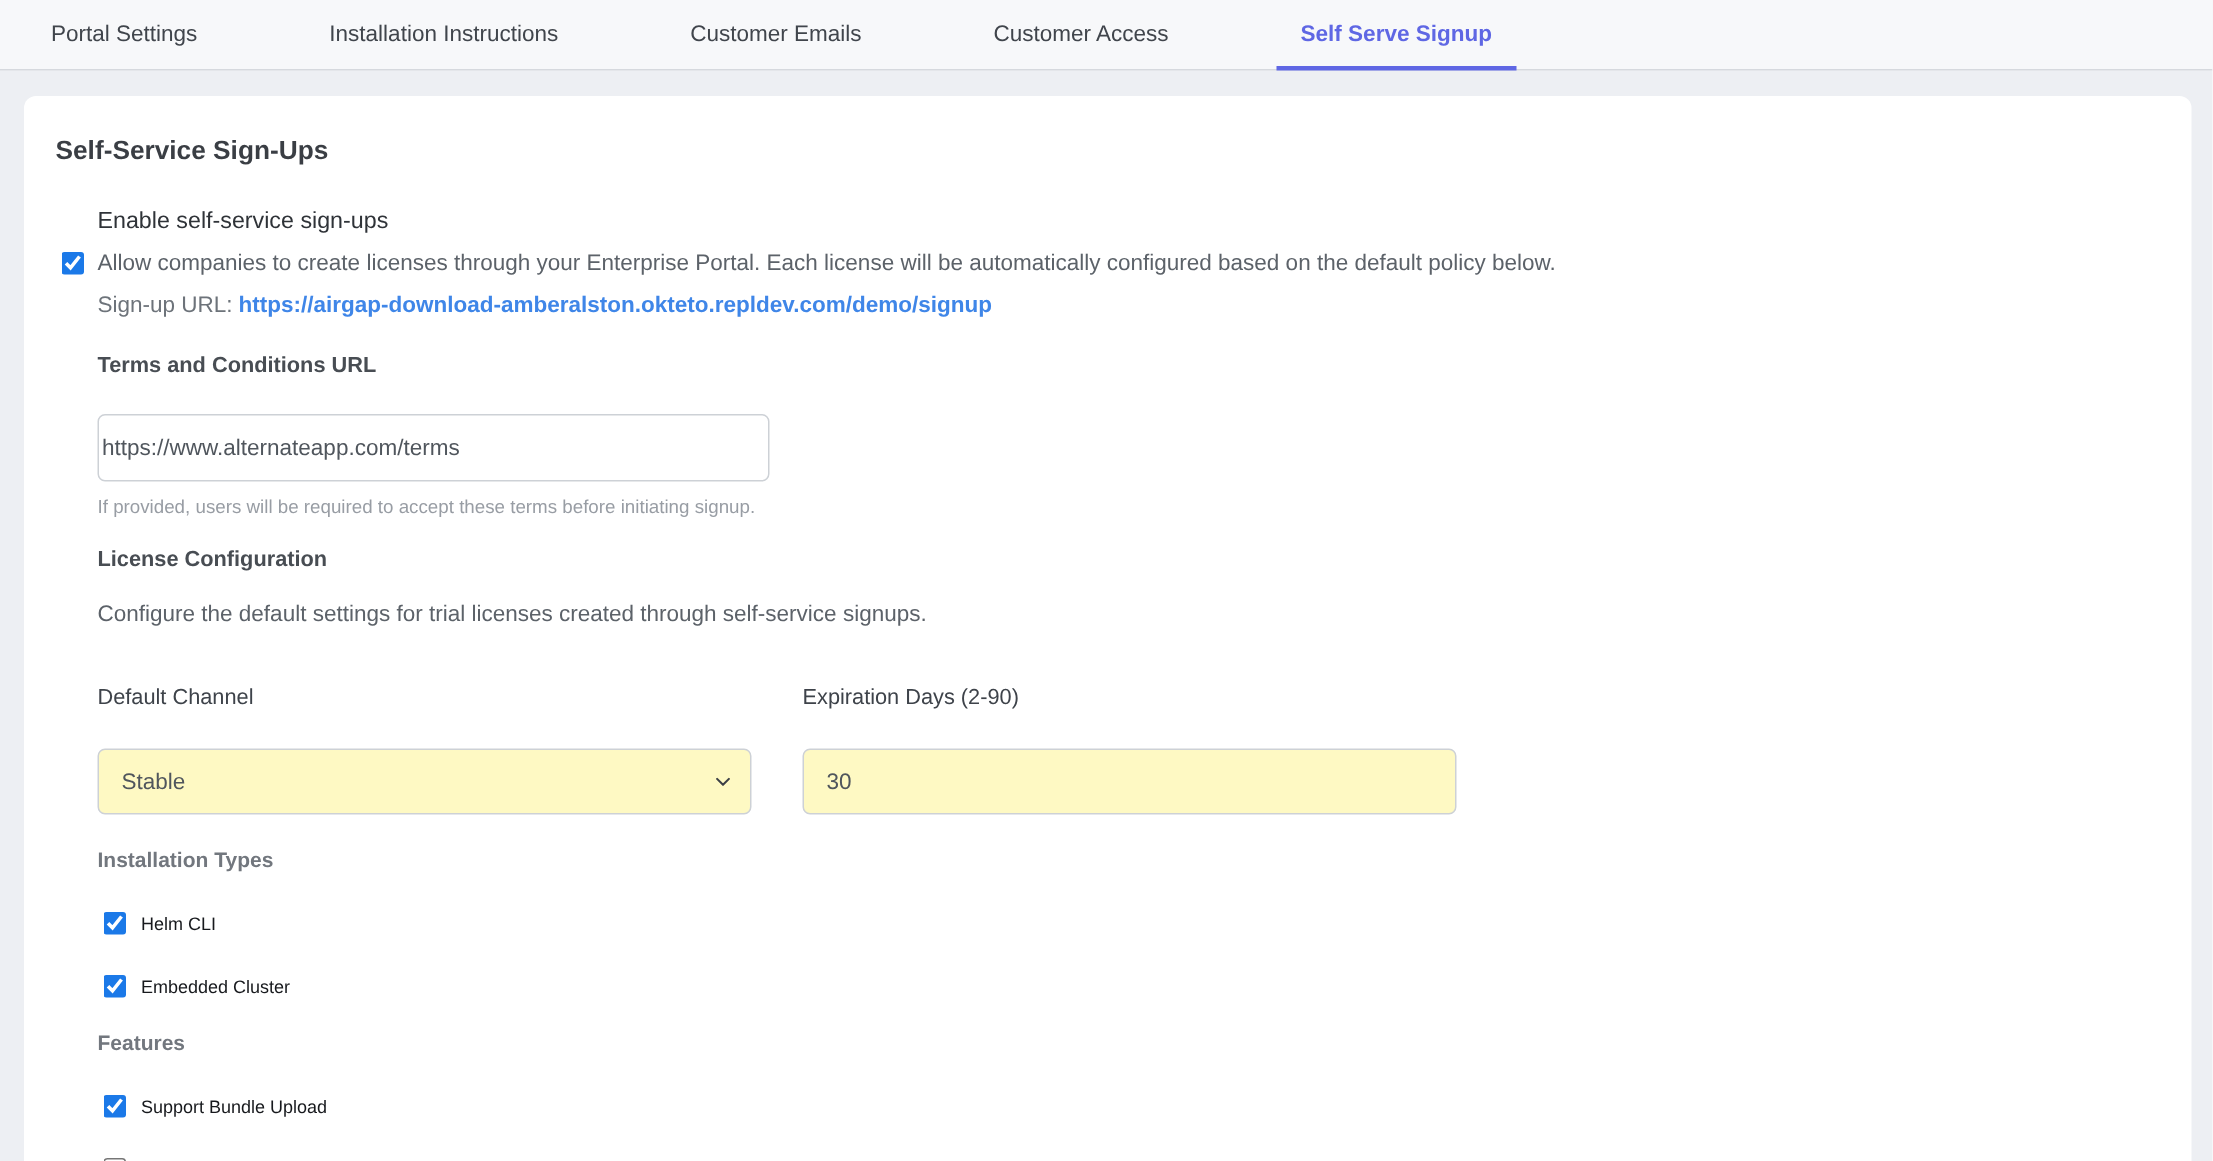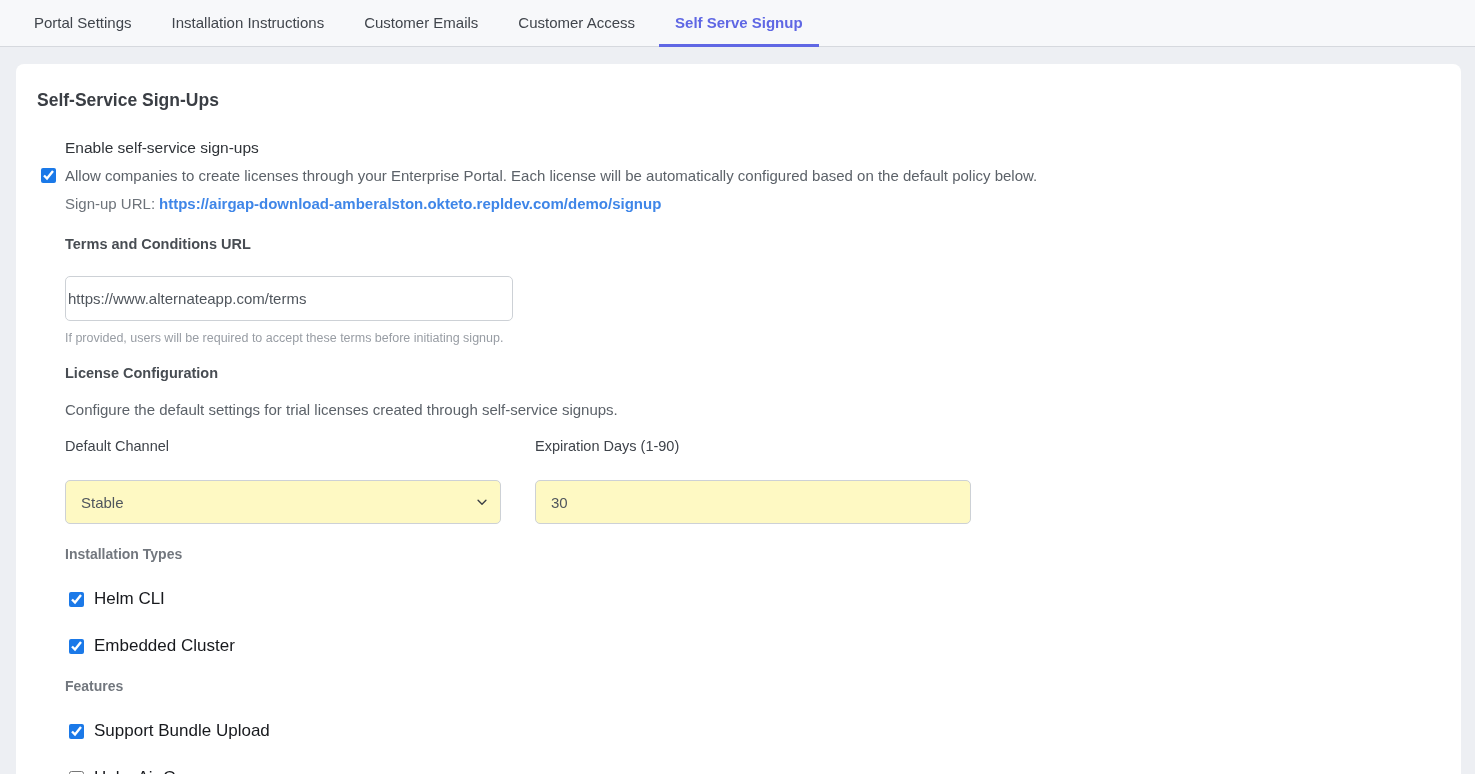--- a/index.html
+++ b/index.html
@@ -13,20 +13,21 @@
   }
 
   
   .tabbar {
     height: 47px;
     background: #f7f8fa;
     border-bottom: 1px solid #d6d9de;
     display: flex;
     align-items: stretch;
     padding-left: 18px;
+    gap: 48px;
   }
   .tab {
     display: flex; align-items: center;
     padding: 0 16px; margin-right: 8px;
     font-size: 15px; font-weight: 500;
     color: #40454c;
     cursor: pointer;
     border-bottom: 3px solid transparent;
     margin-bottom: -1px;
     white-space: nowrap;
@@ -112,21 +113,21 @@
     margin-top: 20px;
     font-size: 15px;
     color: #5c6269;
   }
 
   
   .grid3 {
     display: grid;
     grid-template-columns: 1fr 1fr 1fr;
     column-gap: 34px;
-    margin-top: 20px;
+    margin-top: 39px;
   }
   .grid3 .col-label {
     font-size: 14.5px;
     font-weight: 500;
     color: #3e434a;
   }
   .control-wrap { position: relative; margin-top: 26px; }
   .control-wrap select,
   .control-wrap input {
     width: 100%;
@@ -159,21 +160,21 @@
   }
   .check-row {
     display: flex;
     align-items: center;
     margin-top: 27px;
     margin-left: 4px;
   }
   .check-row input[type="checkbox"] { margin: 0; }
   .check-row label {
     margin-left: 10px;
-    font-size: 17px;
+    font-size: 12px;
     color: #17191d;
     cursor: pointer;
   }
   input[type="checkbox"] {
     width: 15px; height: 15px;
     accent-color: #1b79e8;
     cursor: pointer;
     flex: none;
   }
 </style>
@@ -219,21 +220,21 @@
             <option>Stable</option>
           </select>
           <span class="chev">
             <svg width="14" height="14" viewBox="0 0 16 16">
                 <path d="M3.5 6l4.5 4.5L12.5 6" fill="none" stroke="#3c4046" stroke-width="1.6" stroke-linecap="round" stroke-linejoin="round"></path>
               </svg>
           </span>
         </div>
       </div>
       <div>
-        <div class="col-label">Expiration Days (1-90)</div>
+        <div class="col-label">Expiration Days (2-90)</div>
         <div class="control-wrap">
           <input type="text" value="30" style="">
         </div>
       </div>
     </div>
 
     <div class="group-heading">Installation Types</div>
 
     <div class="check-row">
       <input type="checkbox" id="cb-helm-cli" checked="" style="">

